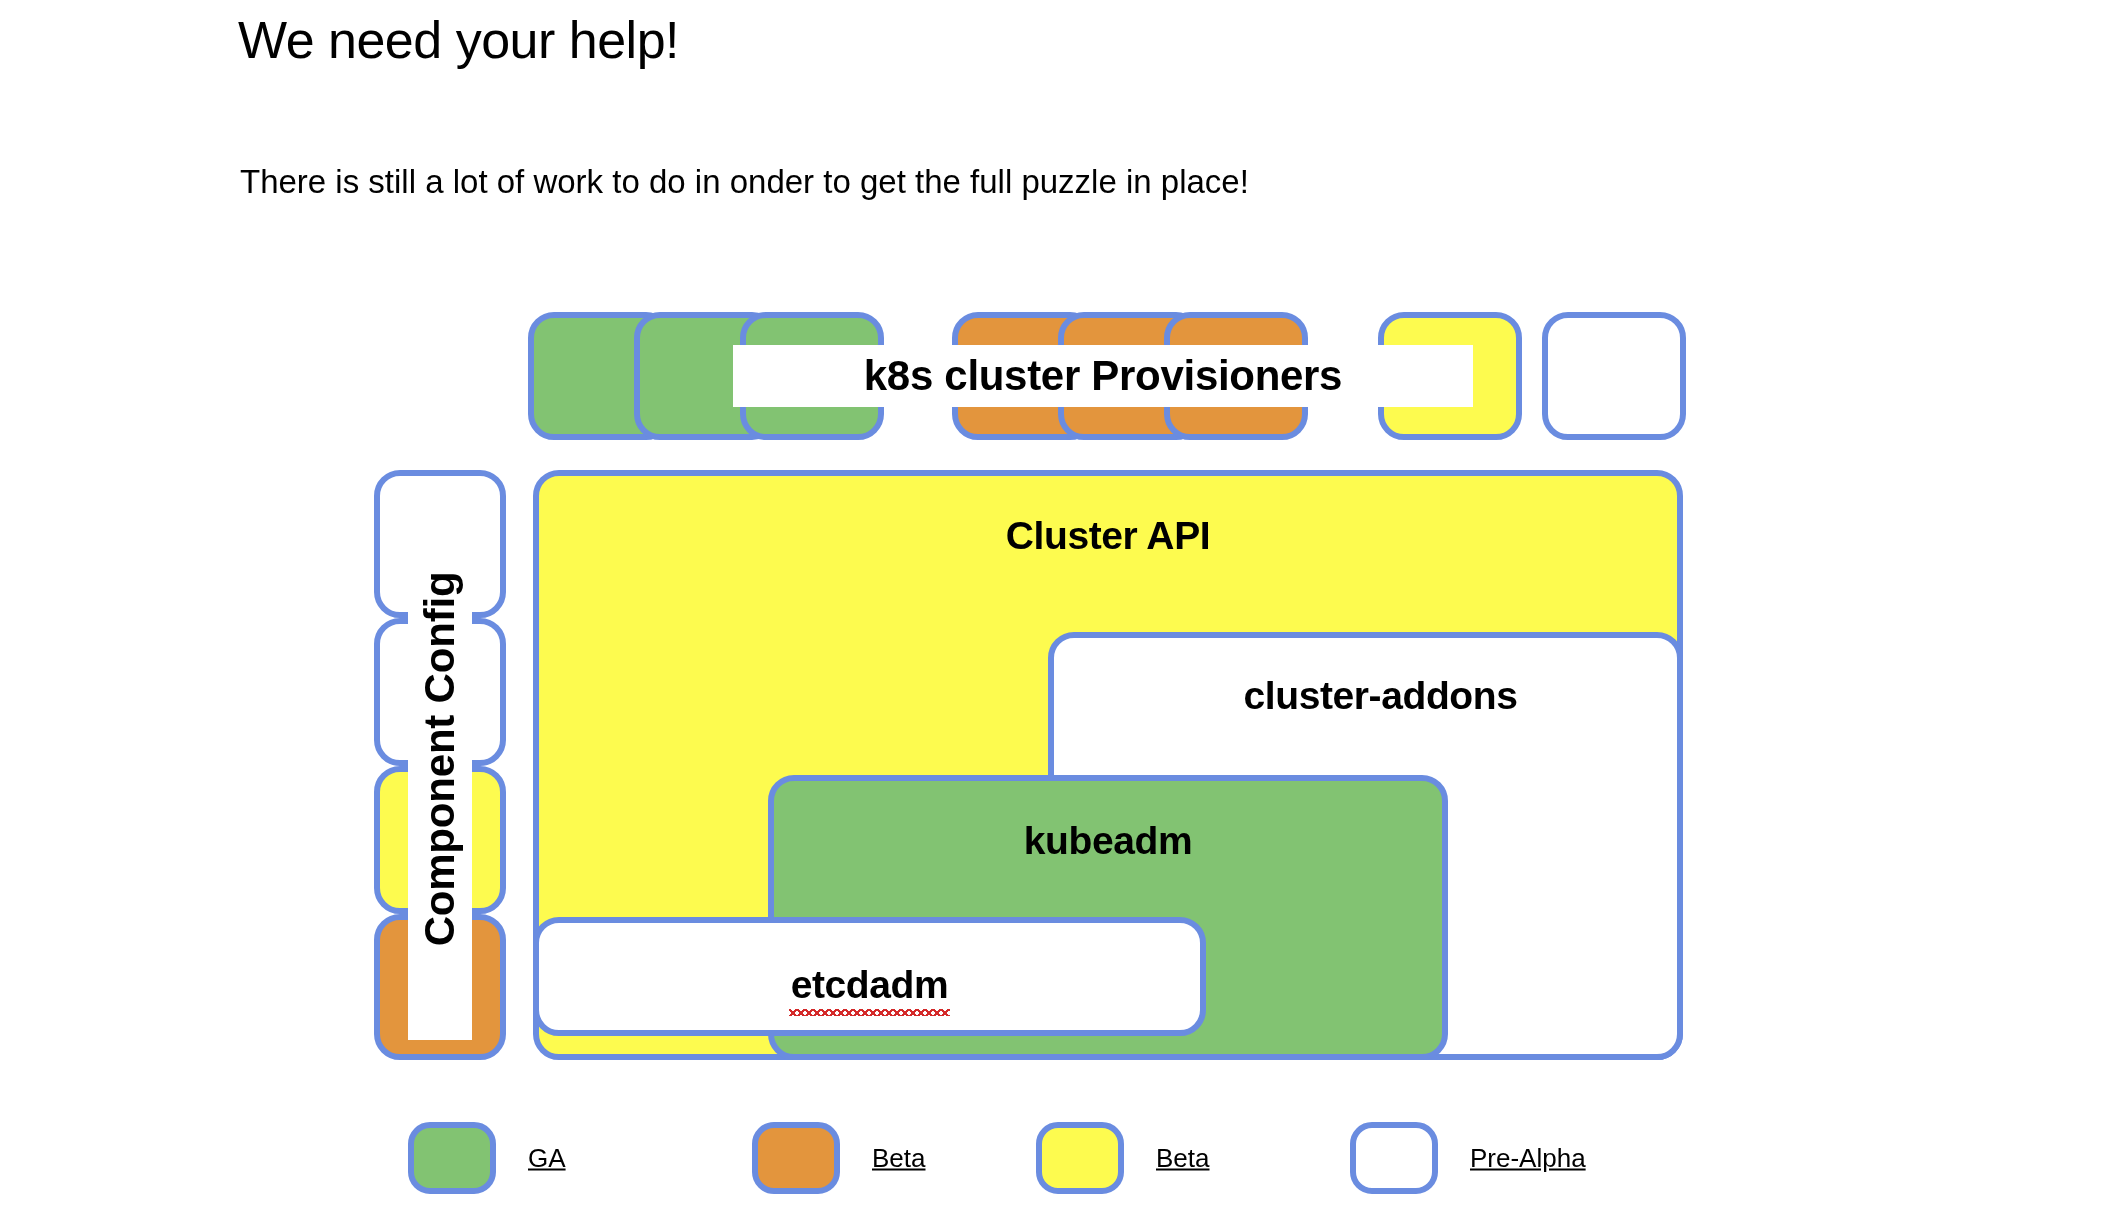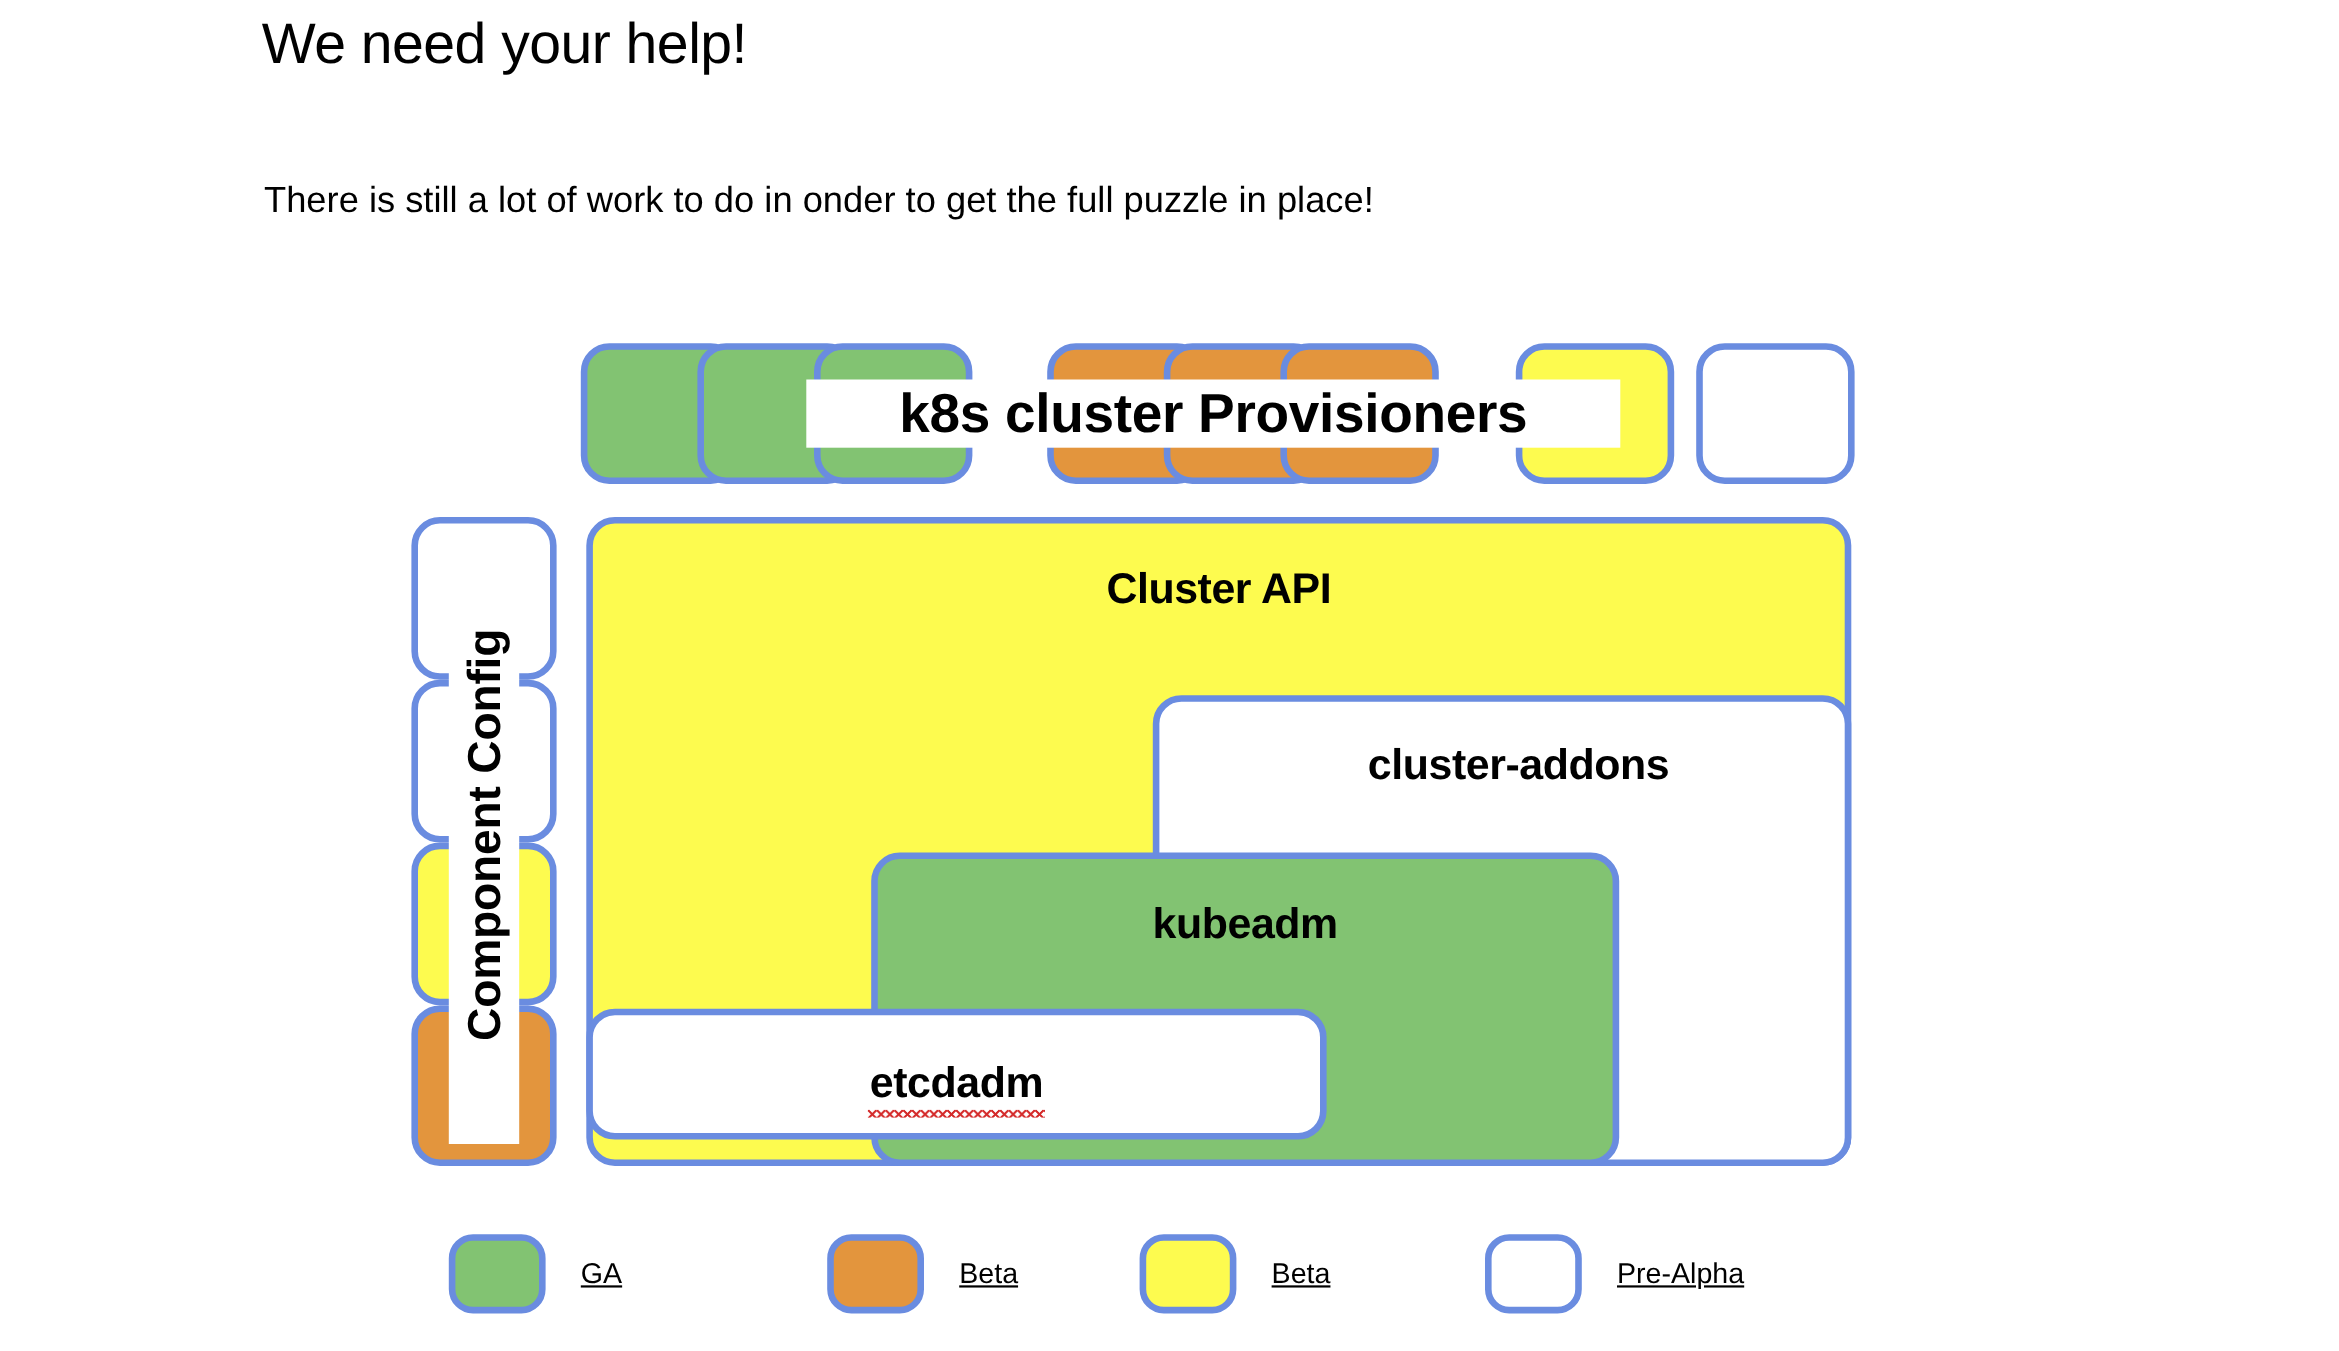--- a/index.html
+++ b/index.html
@@ -57,21 +57,21 @@
   #provisioners-label {
     position: absolute;
     left: 733px;
     top: 345px;
     width: 740px;
     height: 62px;
     background: #ffffff;
     display: flex;
     align-items: center;
     justify-content: center;
-    font-size: 50px;
+    font-size: 42px;
     font-weight: bold;
     letter-spacing: -0.3px;
     z-index: 8;
   }
 
   
   .cc-box { left: 374px; width: 132px; }
 
   #component-config-label {
     position: absolute;
@@ -104,21 +104,21 @@
     letter-spacing: -0.4px;
     pointer-events: none;
   }
 
   #box-cluster-api   { left: 533px; top: 470px;  width: 1150px; height: 590px; z-index: 1; }
   #box-cluster-api .stack-label { top: 38px; }
 
   #box-cluster-addons{ left: 1048px; top: 632px; width: 635px;  height: 428px; z-index: 2; }
   #box-cluster-addons .stack-label { top: 36px; padding-left: 15px; }
 
-  #box-kubeadm       { left: 792px;  top: 775px;  width: 680px;  height: 285px; z-index: 3; }
+  #box-kubeadm       { left: 768px;  top: 775px;  width: 680px;  height: 285px; z-index: 3; }
   #box-kubeadm .stack-label { top: 38px; }
 
   #box-etcdadm       { left: 533px;  top: 917px;  width: 673px;  height: 119px; z-index: 4; }
   #box-etcdadm .stack-label { top: 40px; }
 
   .misspelled {
     position: relative;
     display: inline-block;
   }
   .misspelled::after {

